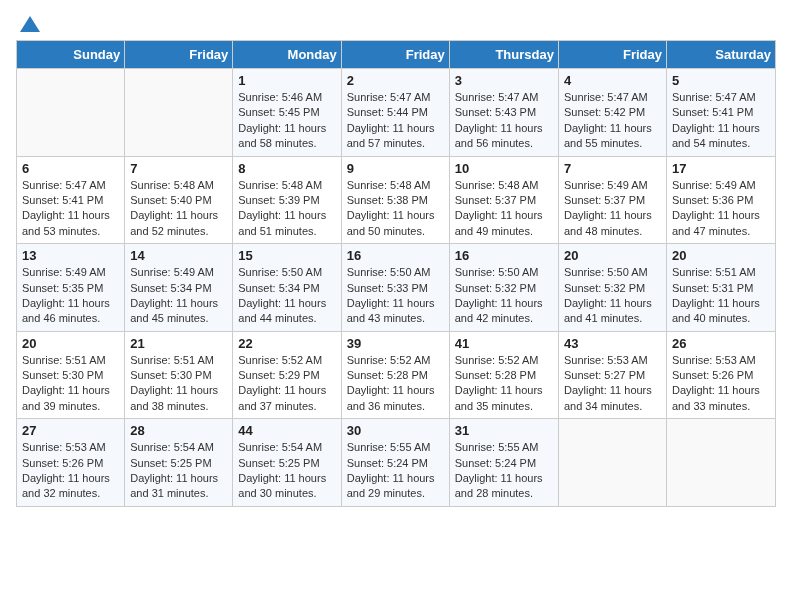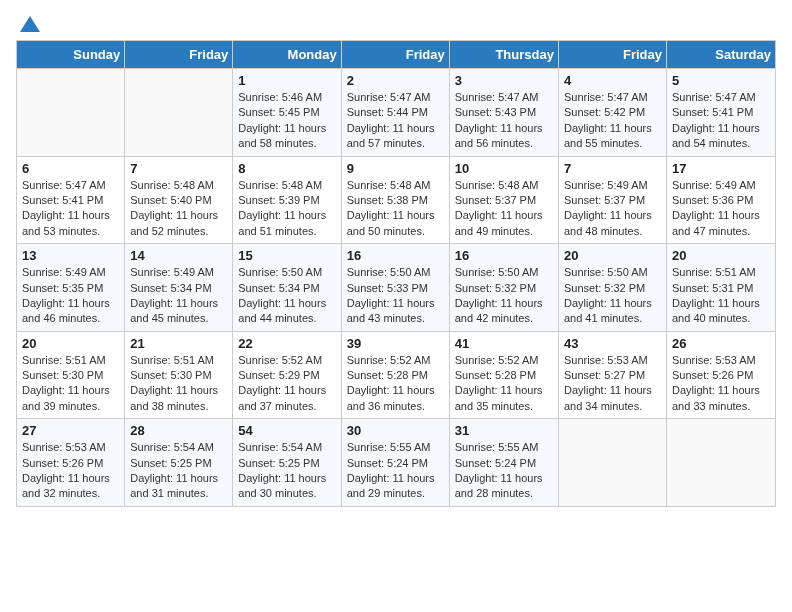--- a/index.html
+++ b/index.html
@@ -237,21 +237,21 @@
       <tr>
         <td>
           <span class="day-number">27</span>
           <div class="day-info">Sunrise: 5:53 AM<br>Sunset: 5:26 PM<br>Daylight: 11 hours and 32 minutes.</div>
         </td>
         <td>
           <span class="day-number">28</span>
           <div class="day-info">Sunrise: 5:54 AM<br>Sunset: 5:25 PM<br>Daylight: 11 hours and 31 minutes.</div>
         </td>
         <td>
-          <span class="day-number">54</span>
+          <span class="day-number">44</span>
           <div class="day-info">Sunrise: 5:54 AM<br>Sunset: 5:25 PM<br>Daylight: 11 hours and 30 minutes.</div>
         </td>
         <td>
           <span class="day-number">30</span>
           <div class="day-info">Sunrise: 5:55 AM<br>Sunset: 5:24 PM<br>Daylight: 11 hours and 29 minutes.</div>
         </td>
         <td>
           <span class="day-number">31</span>
           <div class="day-info">Sunrise: 5:55 AM<br>Sunset: 5:24 PM<br>Daylight: 11 hours and 28 minutes.</div>
         </td>

